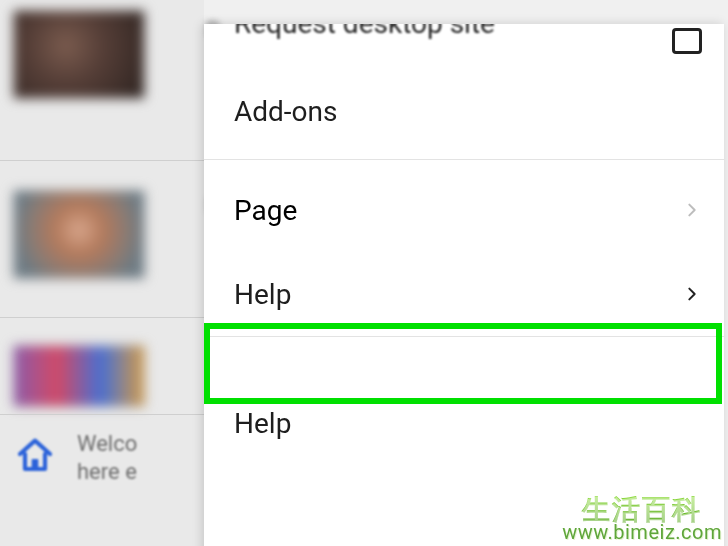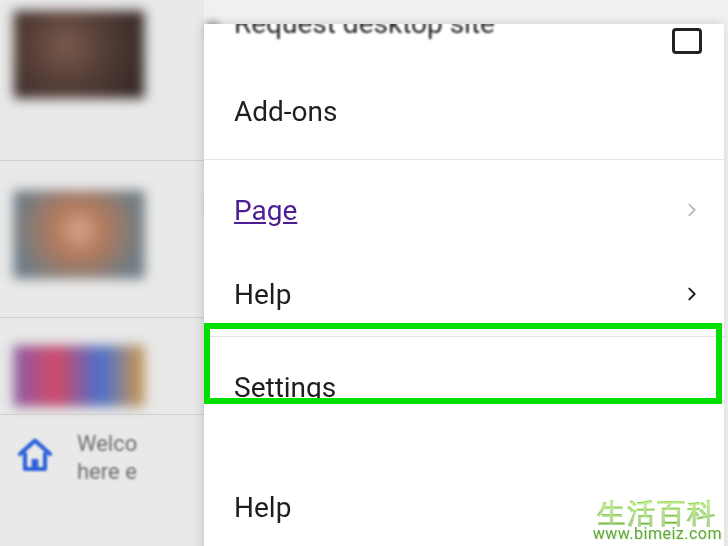--- a/index.html
+++ b/index.html
@@ -110,22 +110,21 @@
     font-size: 28px;
     color: #222;
     overflow: hidden;
   }
   .menu-item.partial-top .label {
     position: relative;
     top: -14px;
     filter: blur(1px);
   }
   .menu-item.disabled .label {
-    color: #4c1d95;
-    text-decoration: underline;
+    color: #000000;
   }
   .menu-sep {
     height: 1px;
     background: #e3e3e3;
     margin: 0 0;
   }
   .chev {
     position: absolute;
     right: 24px;
     top: 50%;
@@ -173,21 +172,21 @@
     letter-spacing: 2px;
     color: #4aa00f;
     background: linear-gradient(#8fdc3e,#4aa00f);
     -webkit-background-clip: text;
     background-clip: text;
     color: transparent;
     text-shadow: 0 1px 0 rgba(255,255,255,0.5);
     font-family: "Microsoft YaHei", "SimHei", sans-serif;
   }
   .watermark .url {
-    font-size: 16px;
+    font-size: 20px;
     color: #5fa63a;
     letter-spacing: 0.5px;
     margin-top: -2px;
     text-shadow: 1px 1px 0 #e6f5d3;
   }
 </style>
 </head>
 <body>
 
 <div class="stage">
@@ -247,23 +246,20 @@
         <span class="chev">
           <svg viewBox="0 0 24 24" width="16" height="16">
               <path d="M8 4 L16 12 L8 20" fill="none" stroke="#222" stroke-width="3" stroke-linecap="round" stroke-linejoin="round"></path>
             </svg>
         </span>
       </div>
 
       <div class="menu-sep"></div>
       <div class="menu-group-gap"></div>
 
-      <div class="menu-item" id="settings-item">
-        <span class="label">Settings</span>
-      </div>
 
       <div class="menu-item" style="height:95px;align-items:flex-end;">
         <span class="label">Help</span>
       </div>
 
     </div>
   </div>
 
   <div class="highlight" style="left:204px; top:323px; width:518px; height:81px;"></div>
 

